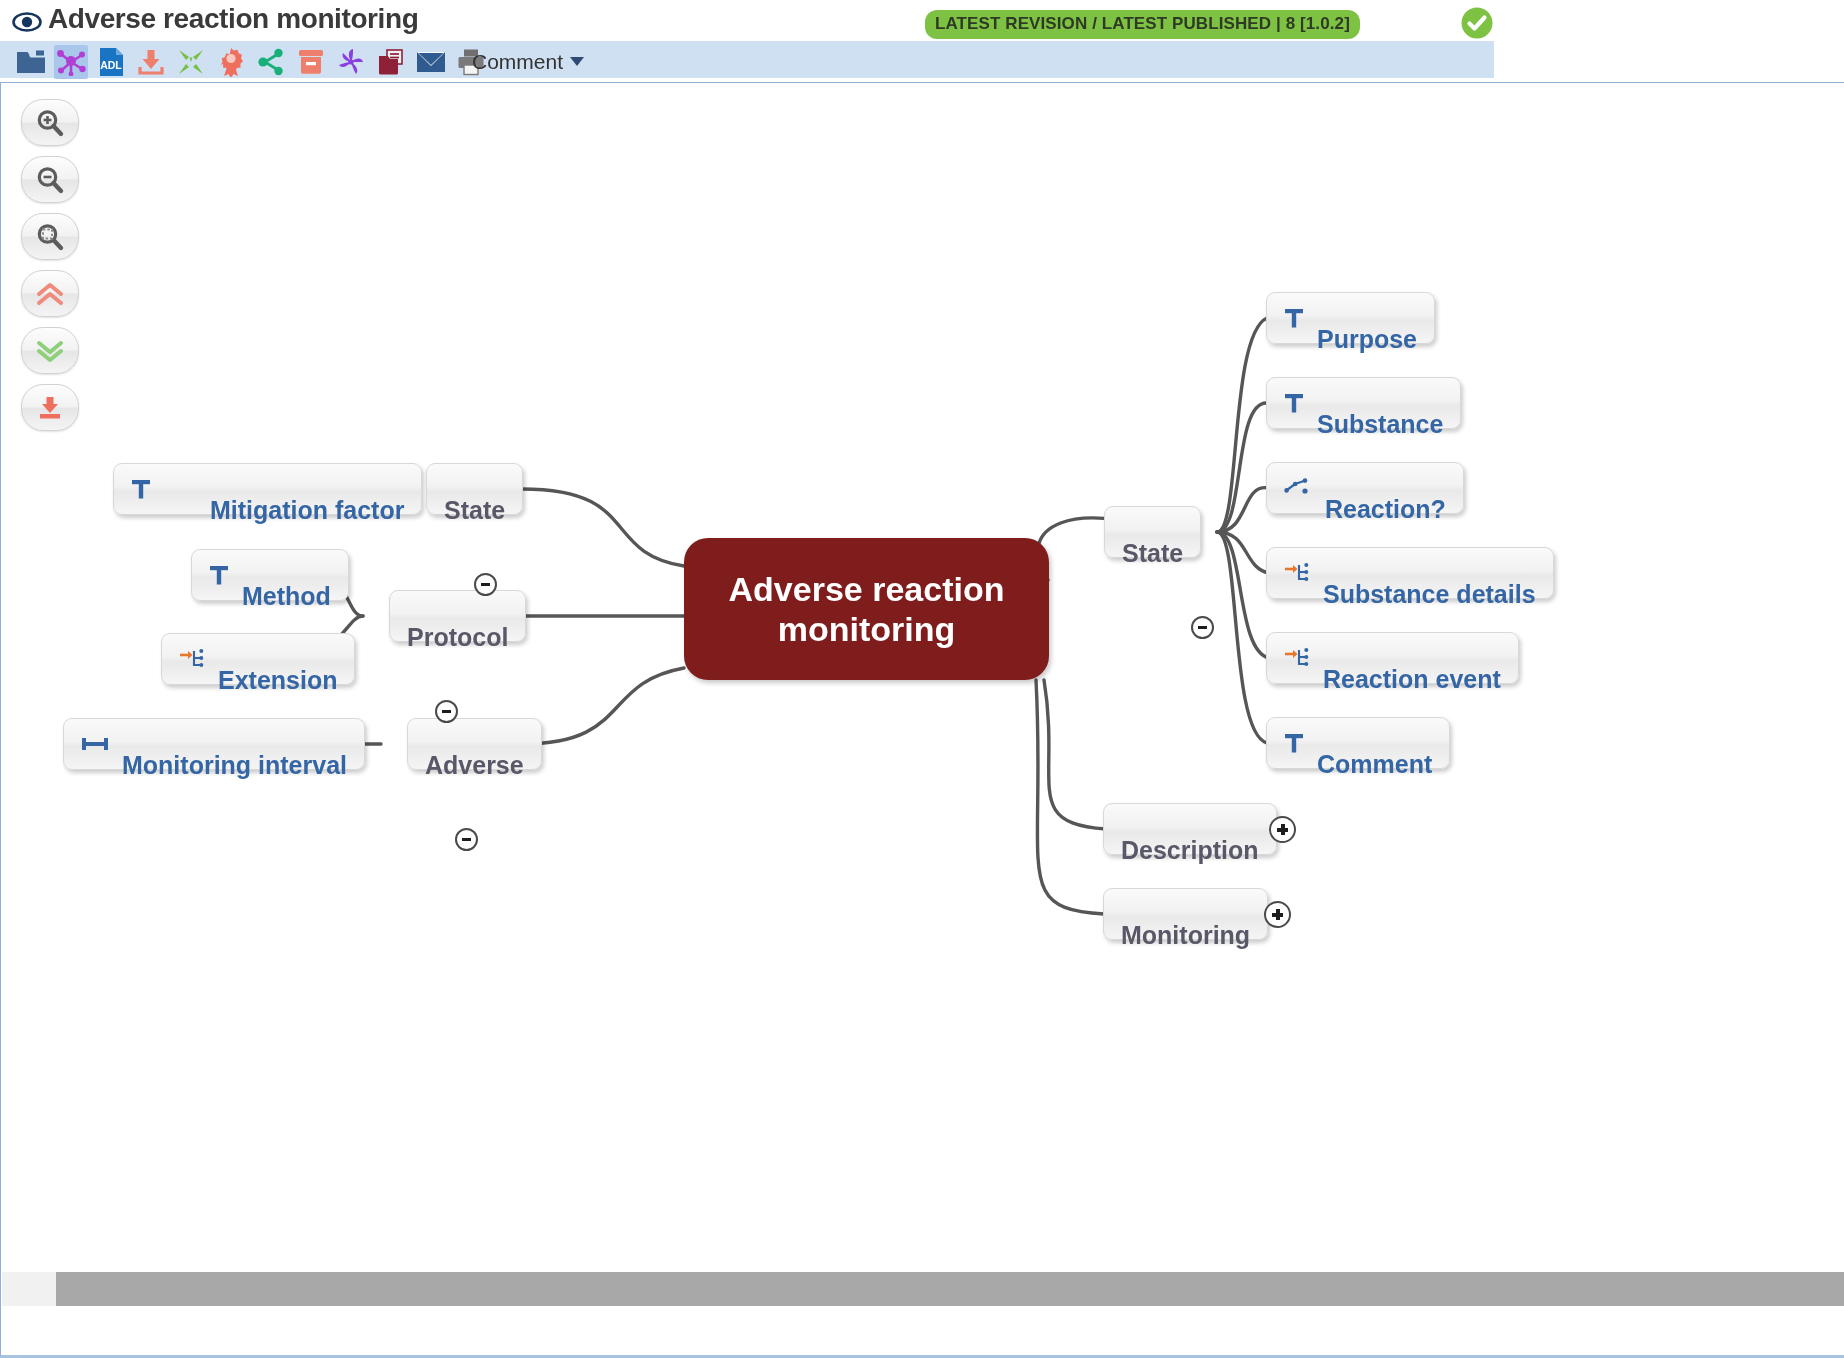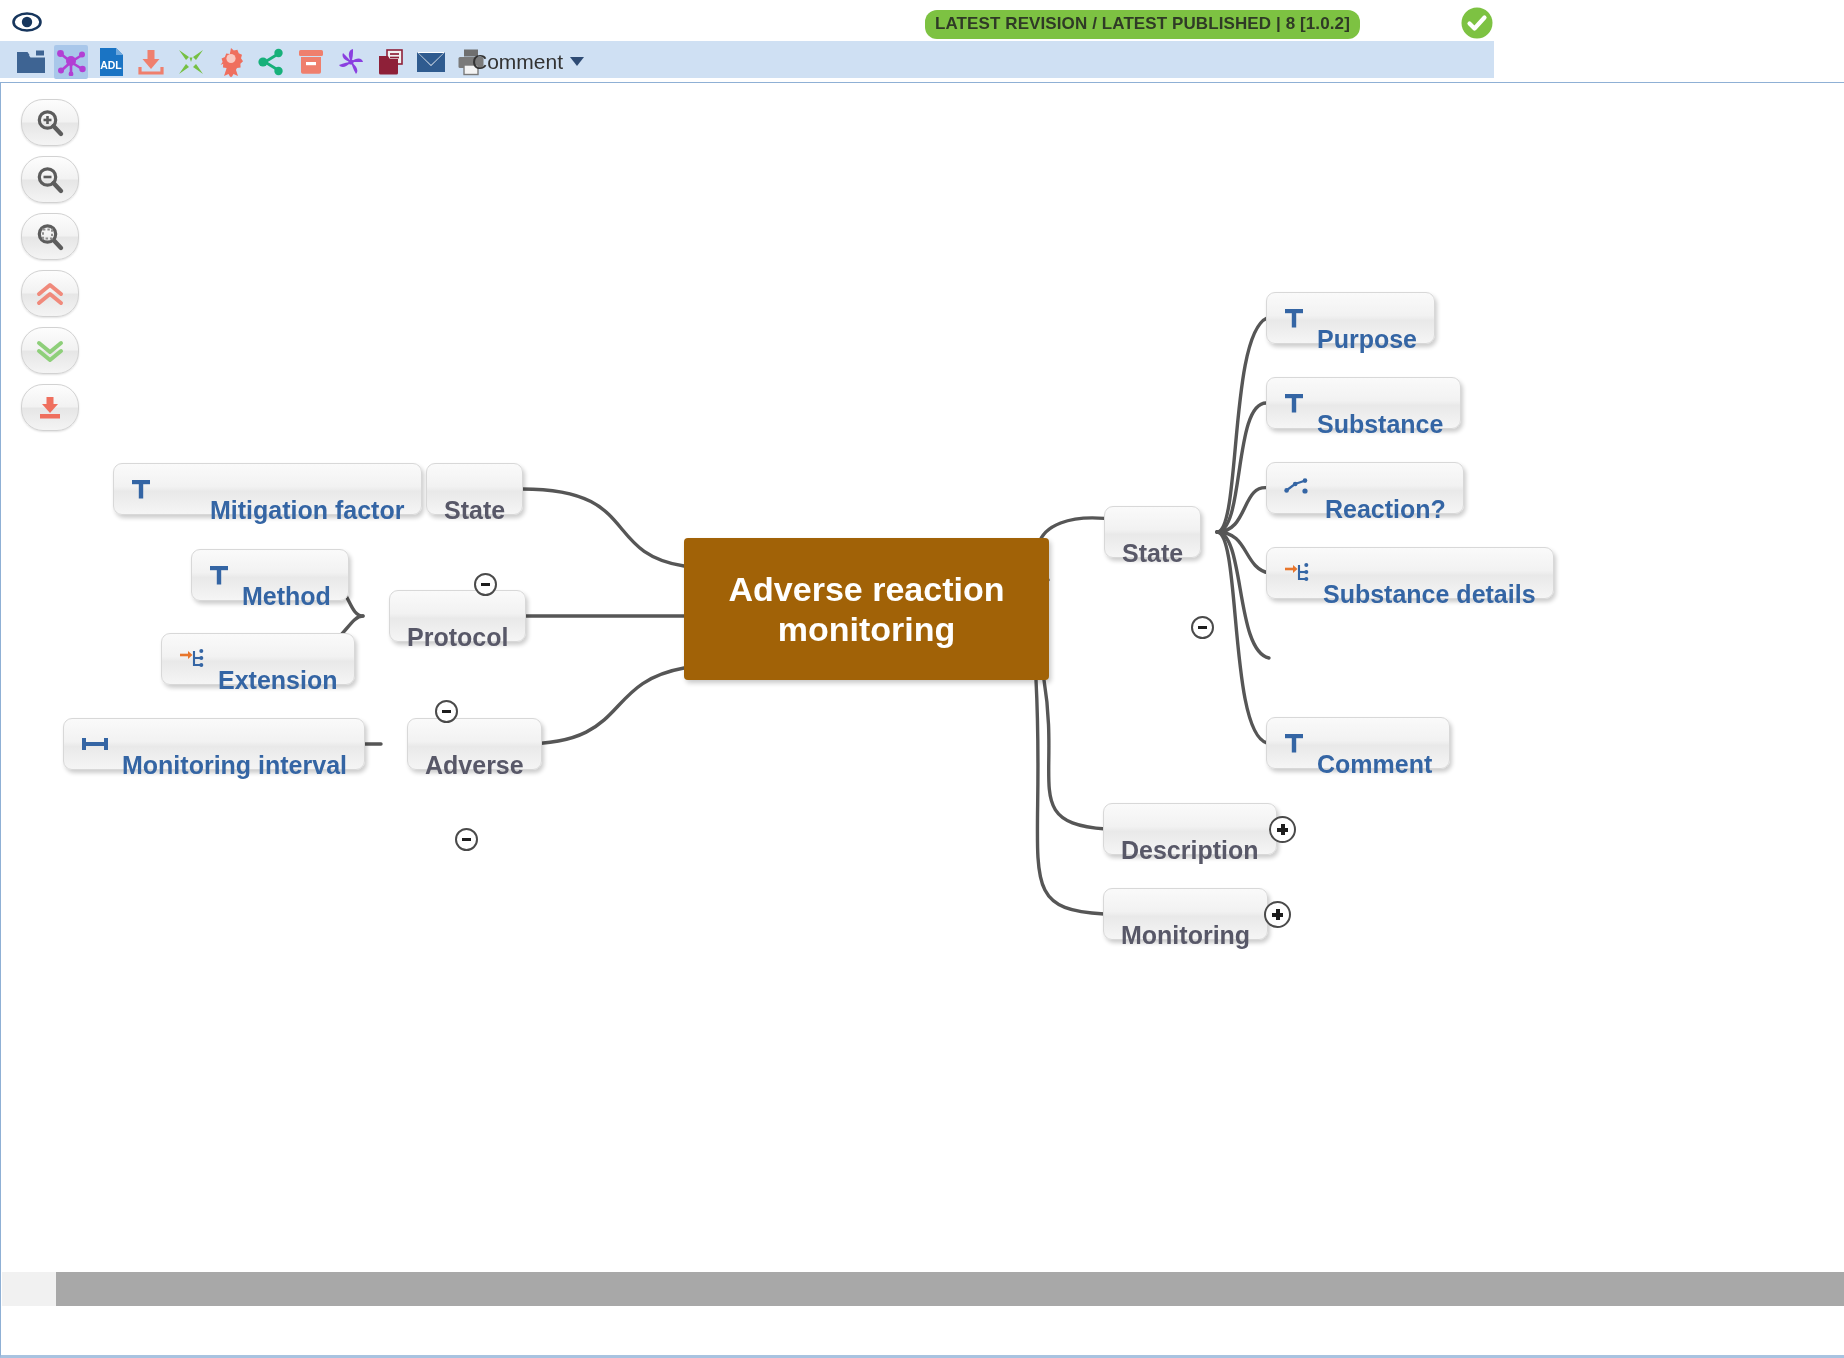--- a/index.html
+++ b/index.html
@@ -89,22 +89,22 @@
     white-space: nowrap;
     cursor: pointer;
   }
   .node .nlabel { font-size: 25px; font-weight: bold; margin-top: 43px; }
   .node.blue .nlabel { color: #3465a4; }
   .node.grey .nlabel { color: #585868; }
   .node .nicon { display: inline-flex; align-items: center; margin-right: 13px; }
 
   .center-node {
     position: absolute;
-    background: #a16207;
-    border-radius: 4px;
+    background: #7f1d1d;
+    border-radius: 24px;
     box-shadow: 2px 3px 5px rgba(0,0,0,0.22);
     color: #ffffff;
     font-size: 34px; font-weight: bold;
     line-height: 1.18;
     display: flex; align-items: center; justify-content: center;
     text-align: center;
     cursor: pointer;
   }
 
   
@@ -135,20 +135,21 @@
 
 <div id="app">
 
   <div class="header">
     <span class="eye-icon">
       <svg width="30" height="28" viewBox="0 0 30 28">
         <ellipse cx="15" cy="14" rx="13.5" ry="8.5" fill="none" stroke="#17365d" stroke-width="2.6"></ellipse>
         <circle cx="15" cy="14" r="5.2" fill="#17365d"></circle>
       </svg>
     </span>
+    <div class="page-title">Adverse reaction monitoring</div>
     <div class="rev-badge">LATEST REVISION / LATEST PUBLISHED | 8 [1.0.2]</div>
     <span class="rev-check">
       <svg width="34" height="34" viewBox="0 0 34 34">
         <circle cx="17" cy="17" r="15.5" fill="#7dc242"></circle>
         <path d="M9.5 17.5 L14.5 22.5 L24.5 11.5" fill="none" stroke="#ffffff" stroke-width="4.2" stroke-linecap="round" stroke-linejoin="round"></path>
       </svg>
     </span>
   </div>
 
   <div class="toolbar">
@@ -501,20 +502,40 @@
             <g fill="#3465a4">
               <circle cx="22.3" cy="3" r="2"></circle>
                 <circle cx="22.3" cy="10" r="2"></circle>
                 <circle cx="22.3" cy="17" r="2"></circle>
             </g>
           </svg>
         </span>
         <span class="nlabel">Substance details</span>
       </div>
 
+      <div class="node blue" style="left:1265px; top:549px; height:52px;">
+        <span class="nicon">
+          <svg width="26" height="22" viewBox="0 0 26 22">
+            <g stroke="#e8762c" stroke-width="2.6">
+                <line x1="1" y1="7" x2="9" y2="7"></line>
+              </g>
+            <path d="M9 3 L13.5 7 L9 11 Z" fill="#e8762c"></path>
+            <g stroke="#3465a4" stroke-width="2.1" fill="none">
+              <path d="M15 3 V17 H21"></path>
+                <path d="M15 10 H21"></path>
+            </g>
+            <g fill="#3465a4">
+              <circle cx="22.3" cy="3" r="2"></circle>
+                <circle cx="22.3" cy="10" r="2"></circle>
+                <circle cx="22.3" cy="17" r="2"></circle>
+            </g>
+          </svg>
+        </span>
+        <span class="nlabel">Reaction event</span>
+      </div>
 
       <div class="node blue" style="left:1265px; top:634px; height:52px;">
         <span class="nicon">
           <svg width="20" height="22" viewBox="0 0 20 22">
             <rect x="1" y="2" width="18" height="4.2" fill="#3465a4"></rect>
             <rect x="7.8" y="2" width="4.4" height="18.5" fill="#3465a4"></rect>
           </svg>
         </span>
         <span class="nlabel">Comment</span>
       </div>

